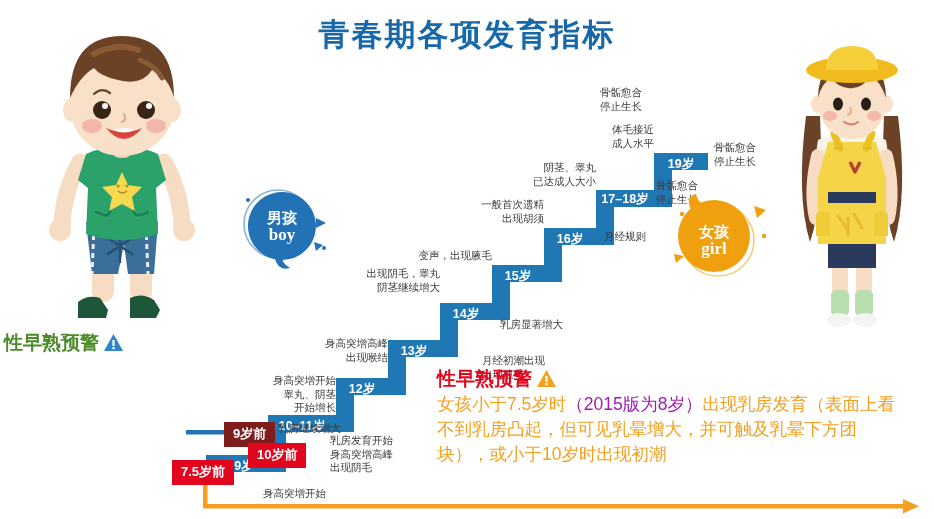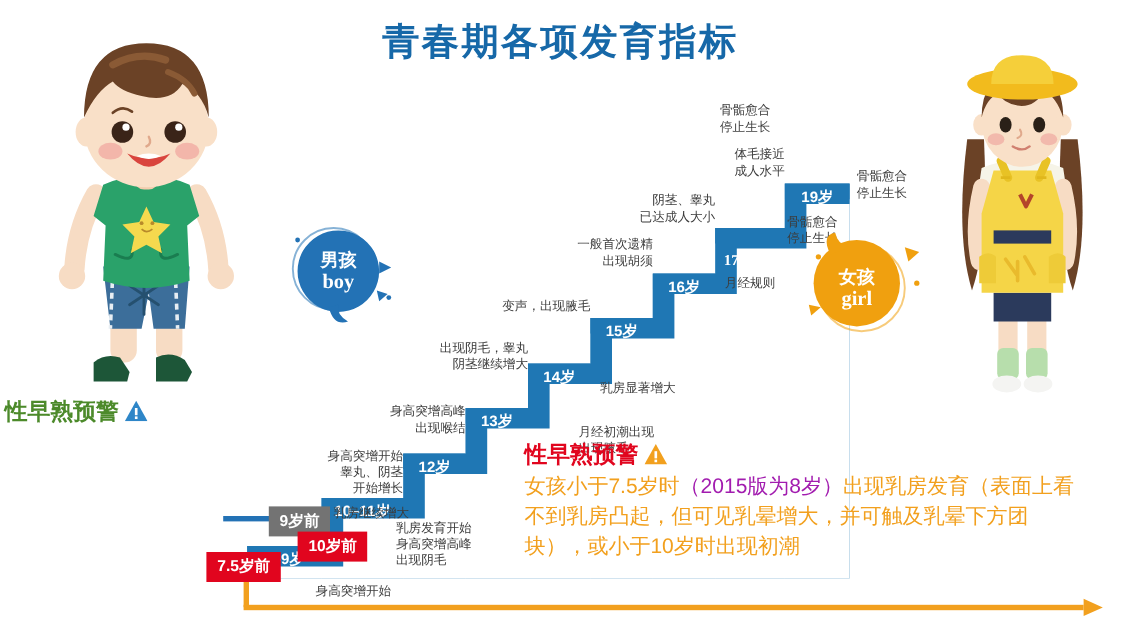--- a/index.html
+++ b/index.html
@@ -29,21 +29,21 @@
     font-size:10.5px;color:#3c3c3c;line-height:13.5px;white-space:nowrap;
   }
   .note.right{text-align:right;}
   .note.left{text-align:left;}
 
   
   .badge{
     color:#fff;font-weight:bold;font-size:13px;
     padding:3px 9px 4px 9px;white-space:nowrap;text-align:center;
   }
-  .badge.green{background:#737373;}
+  .badge.green{background:#7f1d1d;}
   .badge.red{background:#e1051e;}
 
   
   .bubble-text{
     color:#fff;text-align:center;font-weight:bold;line-height:1.05;
     white-space:nowrap;
   }
   .bubble-cn{font-size:15px;display:block;}
   .bubble-en{font-size:17px;display:block;font-family:"Liberation Serif","DejaVu Serif",serif;}
 
@@ -204,29 +204,29 @@
     </g>
   </svg>
 
   <div class="abs step-age" style="left:206px;top:458px;width:62px;">8–9岁</div>
   <div class="abs step-age" style="left:268px;top:418px;width:68px;">10–11岁</div>
   <div class="abs step-age" style="left:336px;top:381px;width:52px;">12岁</div>
   <div class="abs step-age" style="left:388px;top:343px;width:52px;">13岁</div>
   <div class="abs step-age" style="left:440px;top:306px;width:52px;">14岁</div>
   <div class="abs step-age" style="left:492px;top:268px;width:52px;">15岁</div>
   <div class="abs step-age" style="left:544px;top:231px;width:52px;">16岁</div>
-  <div class="abs step-age" style="left:596px;top:209px;width:58px;font-family:Liberation Serif, serif;">17–18岁</div>
+  <div class="abs step-age" style="left:596px;top:191px;width:58px;">17–18岁</div>
   <div class="abs step-age" style="left:654px;top:156px;width:54px;">19岁</div>
 
   <div class="abs note right" style="left:248px;top:374px;width:88px;white-space:pre;">身高突增开始
 睾丸、阴茎
 开始增长</div>
   <div class="abs note right" style="left:296px;top:337px;width:92px;white-space:pre;">身高突增高峰
 出现喉结</div>
-  <div class="abs note right" style="left:340px;top:284px;width:100px;white-space:pre;">出现阴毛，睾丸
+  <div class="abs note right" style="left:340px;top:267px;width:100px;white-space:pre;">出现阴毛，睾丸
 阴茎继续增大</div>
   <div class="abs note right" style="left:392px;top:249px;width:100px;white-space:pre;">变声，出现腋毛</div>
   <div class="abs note right" style="left:492px;top:161px;width:104px;white-space:pre;">阴茎、睾丸
 已达成人大小</div>
   <div class="abs note right" style="left:440px;top:198px;width:104px;white-space:pre;">一般首次遗精
 出现胡须</div>
   <div class="abs note right" style="left:550px;top:123px;width:104px;white-space:pre;">体毛接近
 成人水平</div>
   <div class="abs note left" style="left:600px;top:86px;width:110px;white-space:pre;">骨骺愈合
 停止生长</div>

